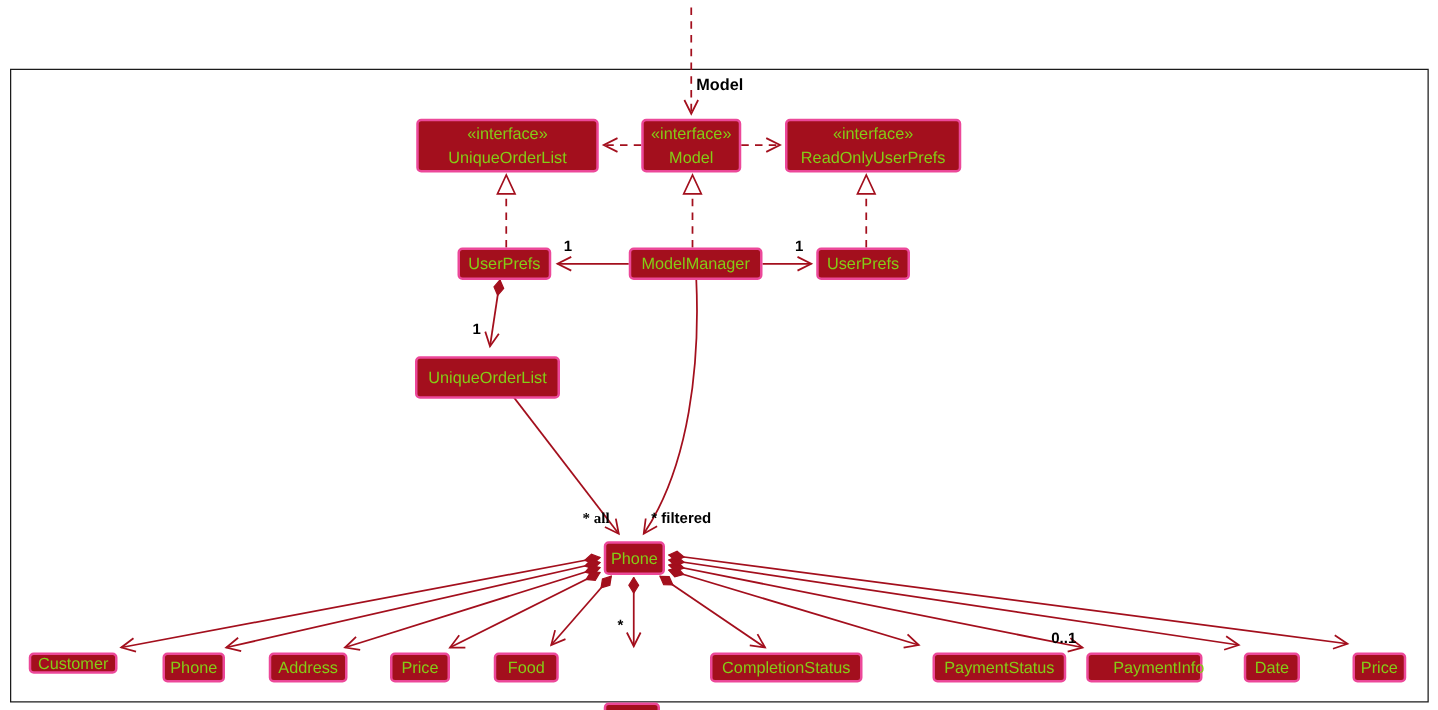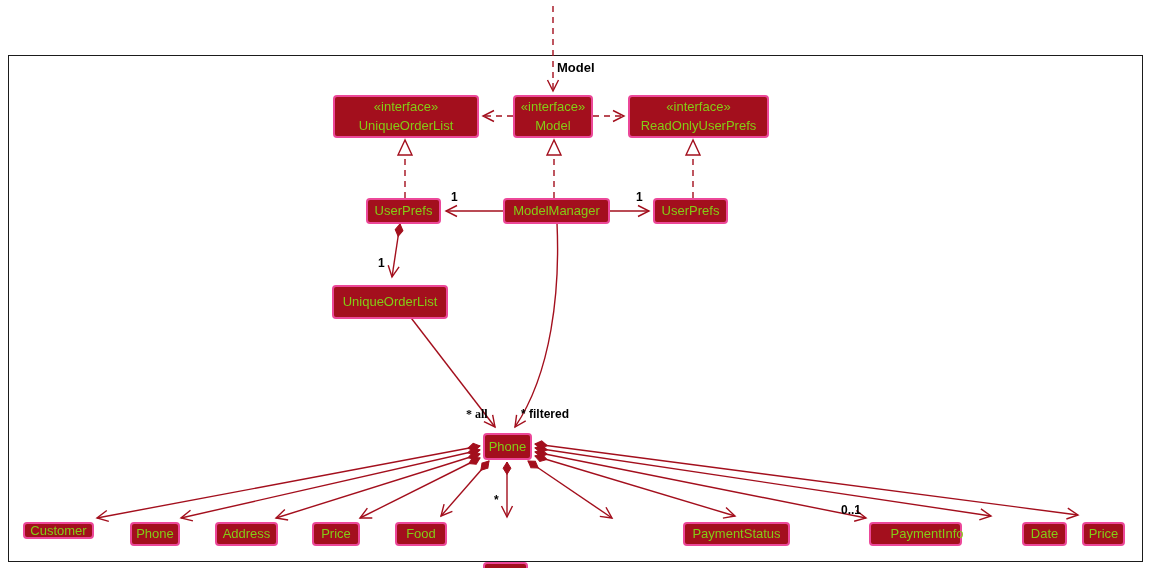--- a/index.html
+++ b/index.html
@@ -127,23 +127,24 @@
   <div class="node" style="left:653px; top:198px; width:75px; height:26px;">UserPrefs</div>
   <div class="node" style="left:332px; top:285px; width:116px; height:34px;">UniqueOrderList</div>
   <div class="node" style="left:483px; top:433px; width:49px; height:27px;">Phone</div>
 
   <div class="node" style="left:23px; top:522px; width:71px; height:17px;">Customer</div>
   <div class="node" style="left:130px; top:522px; width:50px; height:24px;">Phone</div>
   <div class="node" style="left:215px; top:522px; width:63px; height:24px;">Address</div>
   <div class="node" style="left:312px; top:522px; width:48px; height:24px;">Price</div>
   <div class="node" style="left:395px; top:522px; width:52px; height:24px;">Food</div>
   <div class="node" style="left:483px; top:522px; width:45px; height:24px;margin-top:40px;">Tag</div>
-  <div class="node" style="left:683px; top:522px; width:107px; height:24px;">PaymentStatus</div>
+  <div class="node" style="left:568px; top:522px; width:122px; height:24px;">CompletionStatus</div>
+  <div class="node" style="left:746px; top:522px; width:107px; height:24px;">PaymentStatus</div>
   <div class="node" style="left:869px; top:522px; width:93px; height:24px;padding-left:23px;">PaymentInfo</div>
-  <div class="node" style="left:1022px; top:522px; width:45px; height:24px;">Date</div>
+  <div class="node" style="left:995px; top:522px; width:45px; height:24px;">Date</div>
   <div class="node" style="left:1082px; top:522px; width:43px; height:24px;">Price</div>
 
   <div class="edge-label" style="left:557px; top:60px; font-size:13px;">Model</div>
   <div class="edge-label" style="left:451px; top:190px;">1</div>
   <div class="edge-label" style="left:636px; top:190px;">1</div>
   <div class="edge-label" style="left:378px; top:256px;">1</div>
   <div class="edge-label" style="left:466px; top:407px;font-family:Liberation Serif, serif;">* all</div>
   <div class="edge-label" style="left:521px; top:407px;">* filtered</div>
   <div class="edge-label" style="left:494px; top:493px;">*</div>
   <div class="edge-label" style="left:818px; top:503px;padding-left:23px;">0..1</div>

